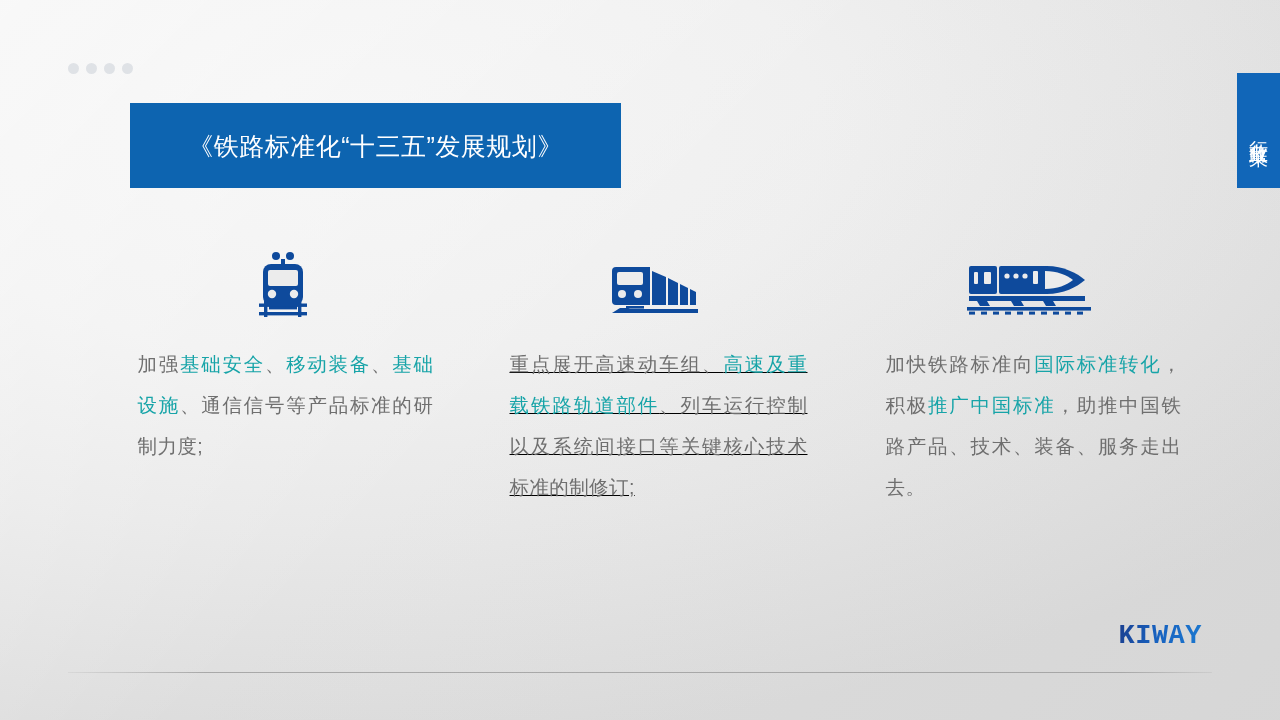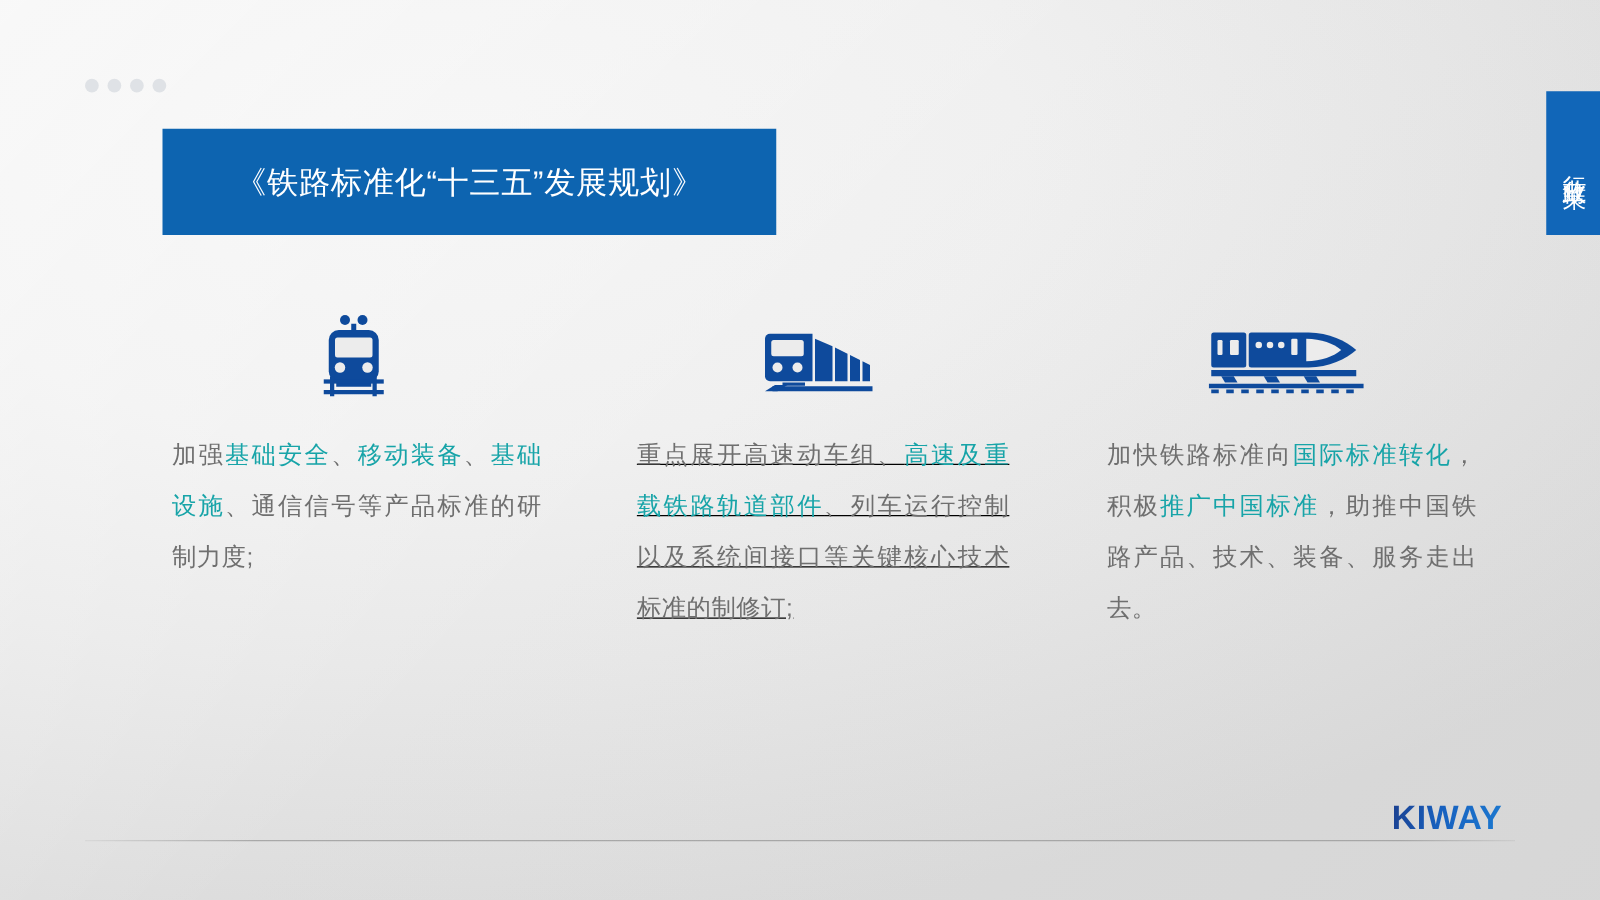--- a/index.html
+++ b/index.html
@@ -141,24 +141,25 @@
     left: 68px;
     top: 672px;
     width: 1144px;
     height: 1px;
     background: linear-gradient(to right, rgba(160,160,160,0.15), rgba(150,150,150,0.75) 12%, rgba(150,150,150,0.75) 92%, rgba(160,160,160,0.2));
     z-index: 3;
   }
   .logo {
     position: absolute;
     right: 78px;
-    top: 639px;
+    top: 621px;
     z-index: 4;
     display: flex;
     align-items: center;
+    font-family: Liberation Mono, monospace;
   }
   .logo-text {
     font-size: 27px;
     font-weight: 700;
     letter-spacing: 0.5px;
     background: linear-gradient(100deg, #1b3f8f 0%, #1761bf 45%, #1c79d0 100%);
     -webkit-background-clip: text;
     background-clip: text;
     color: transparent;
     position: relative;

